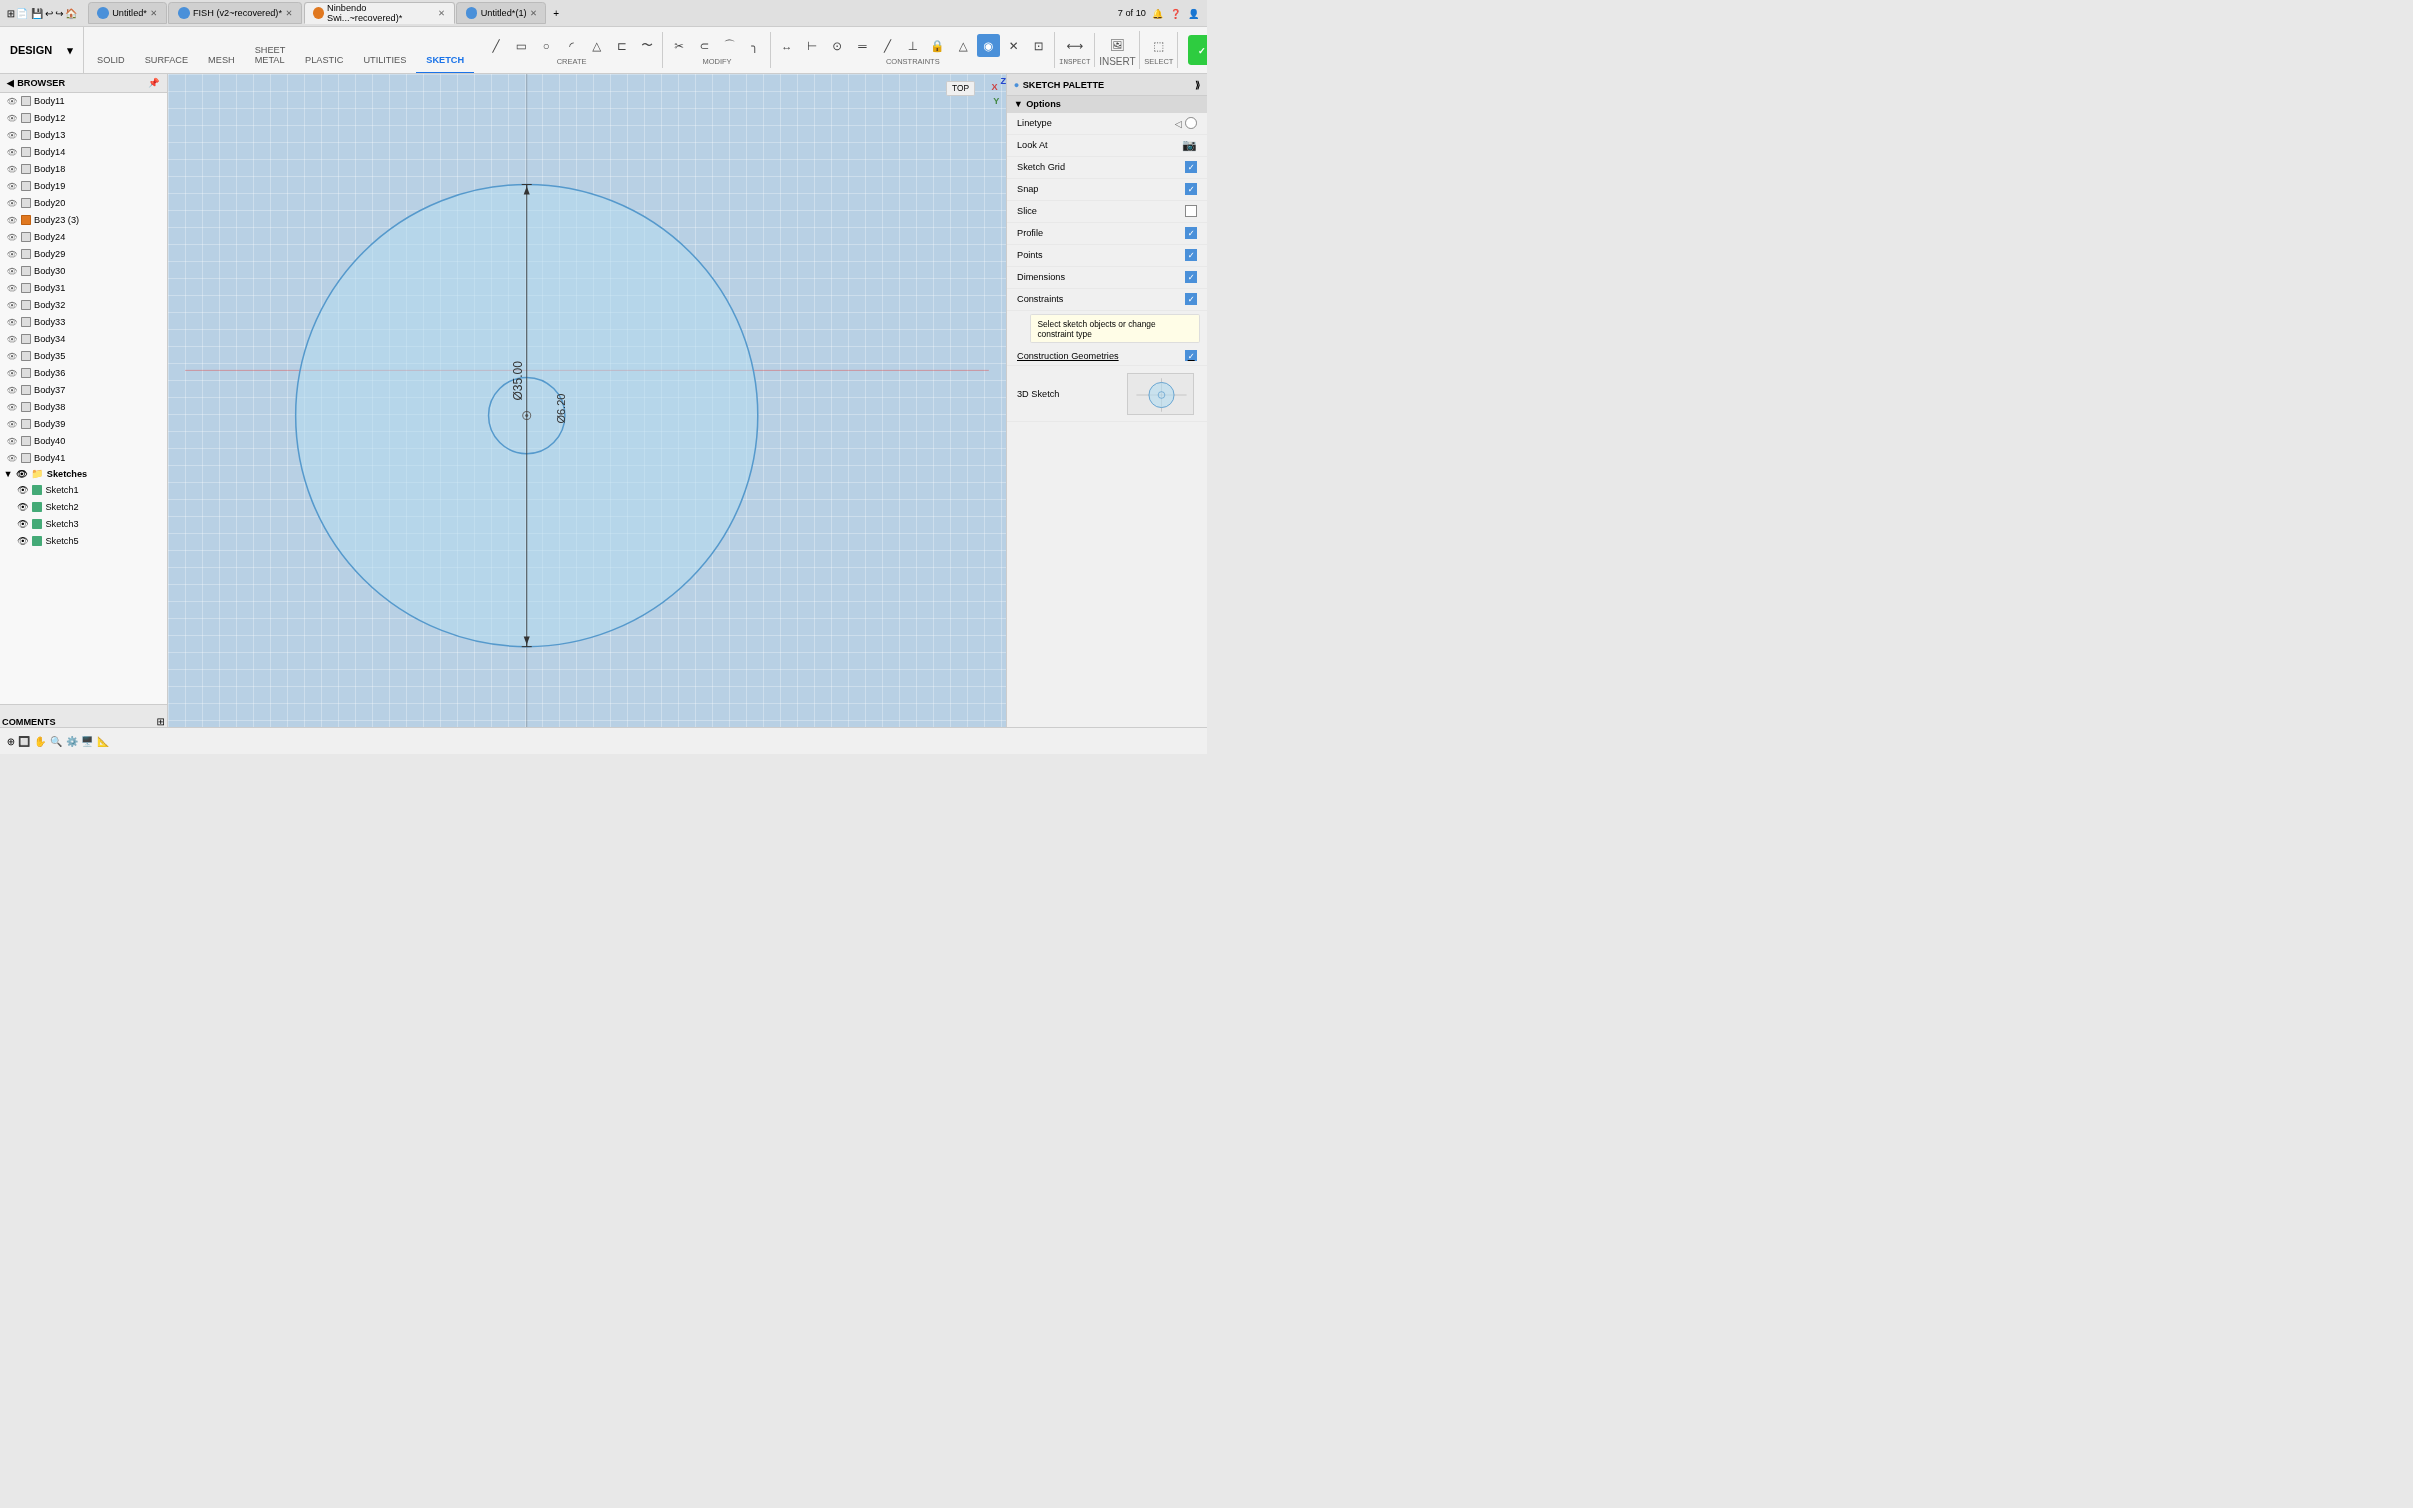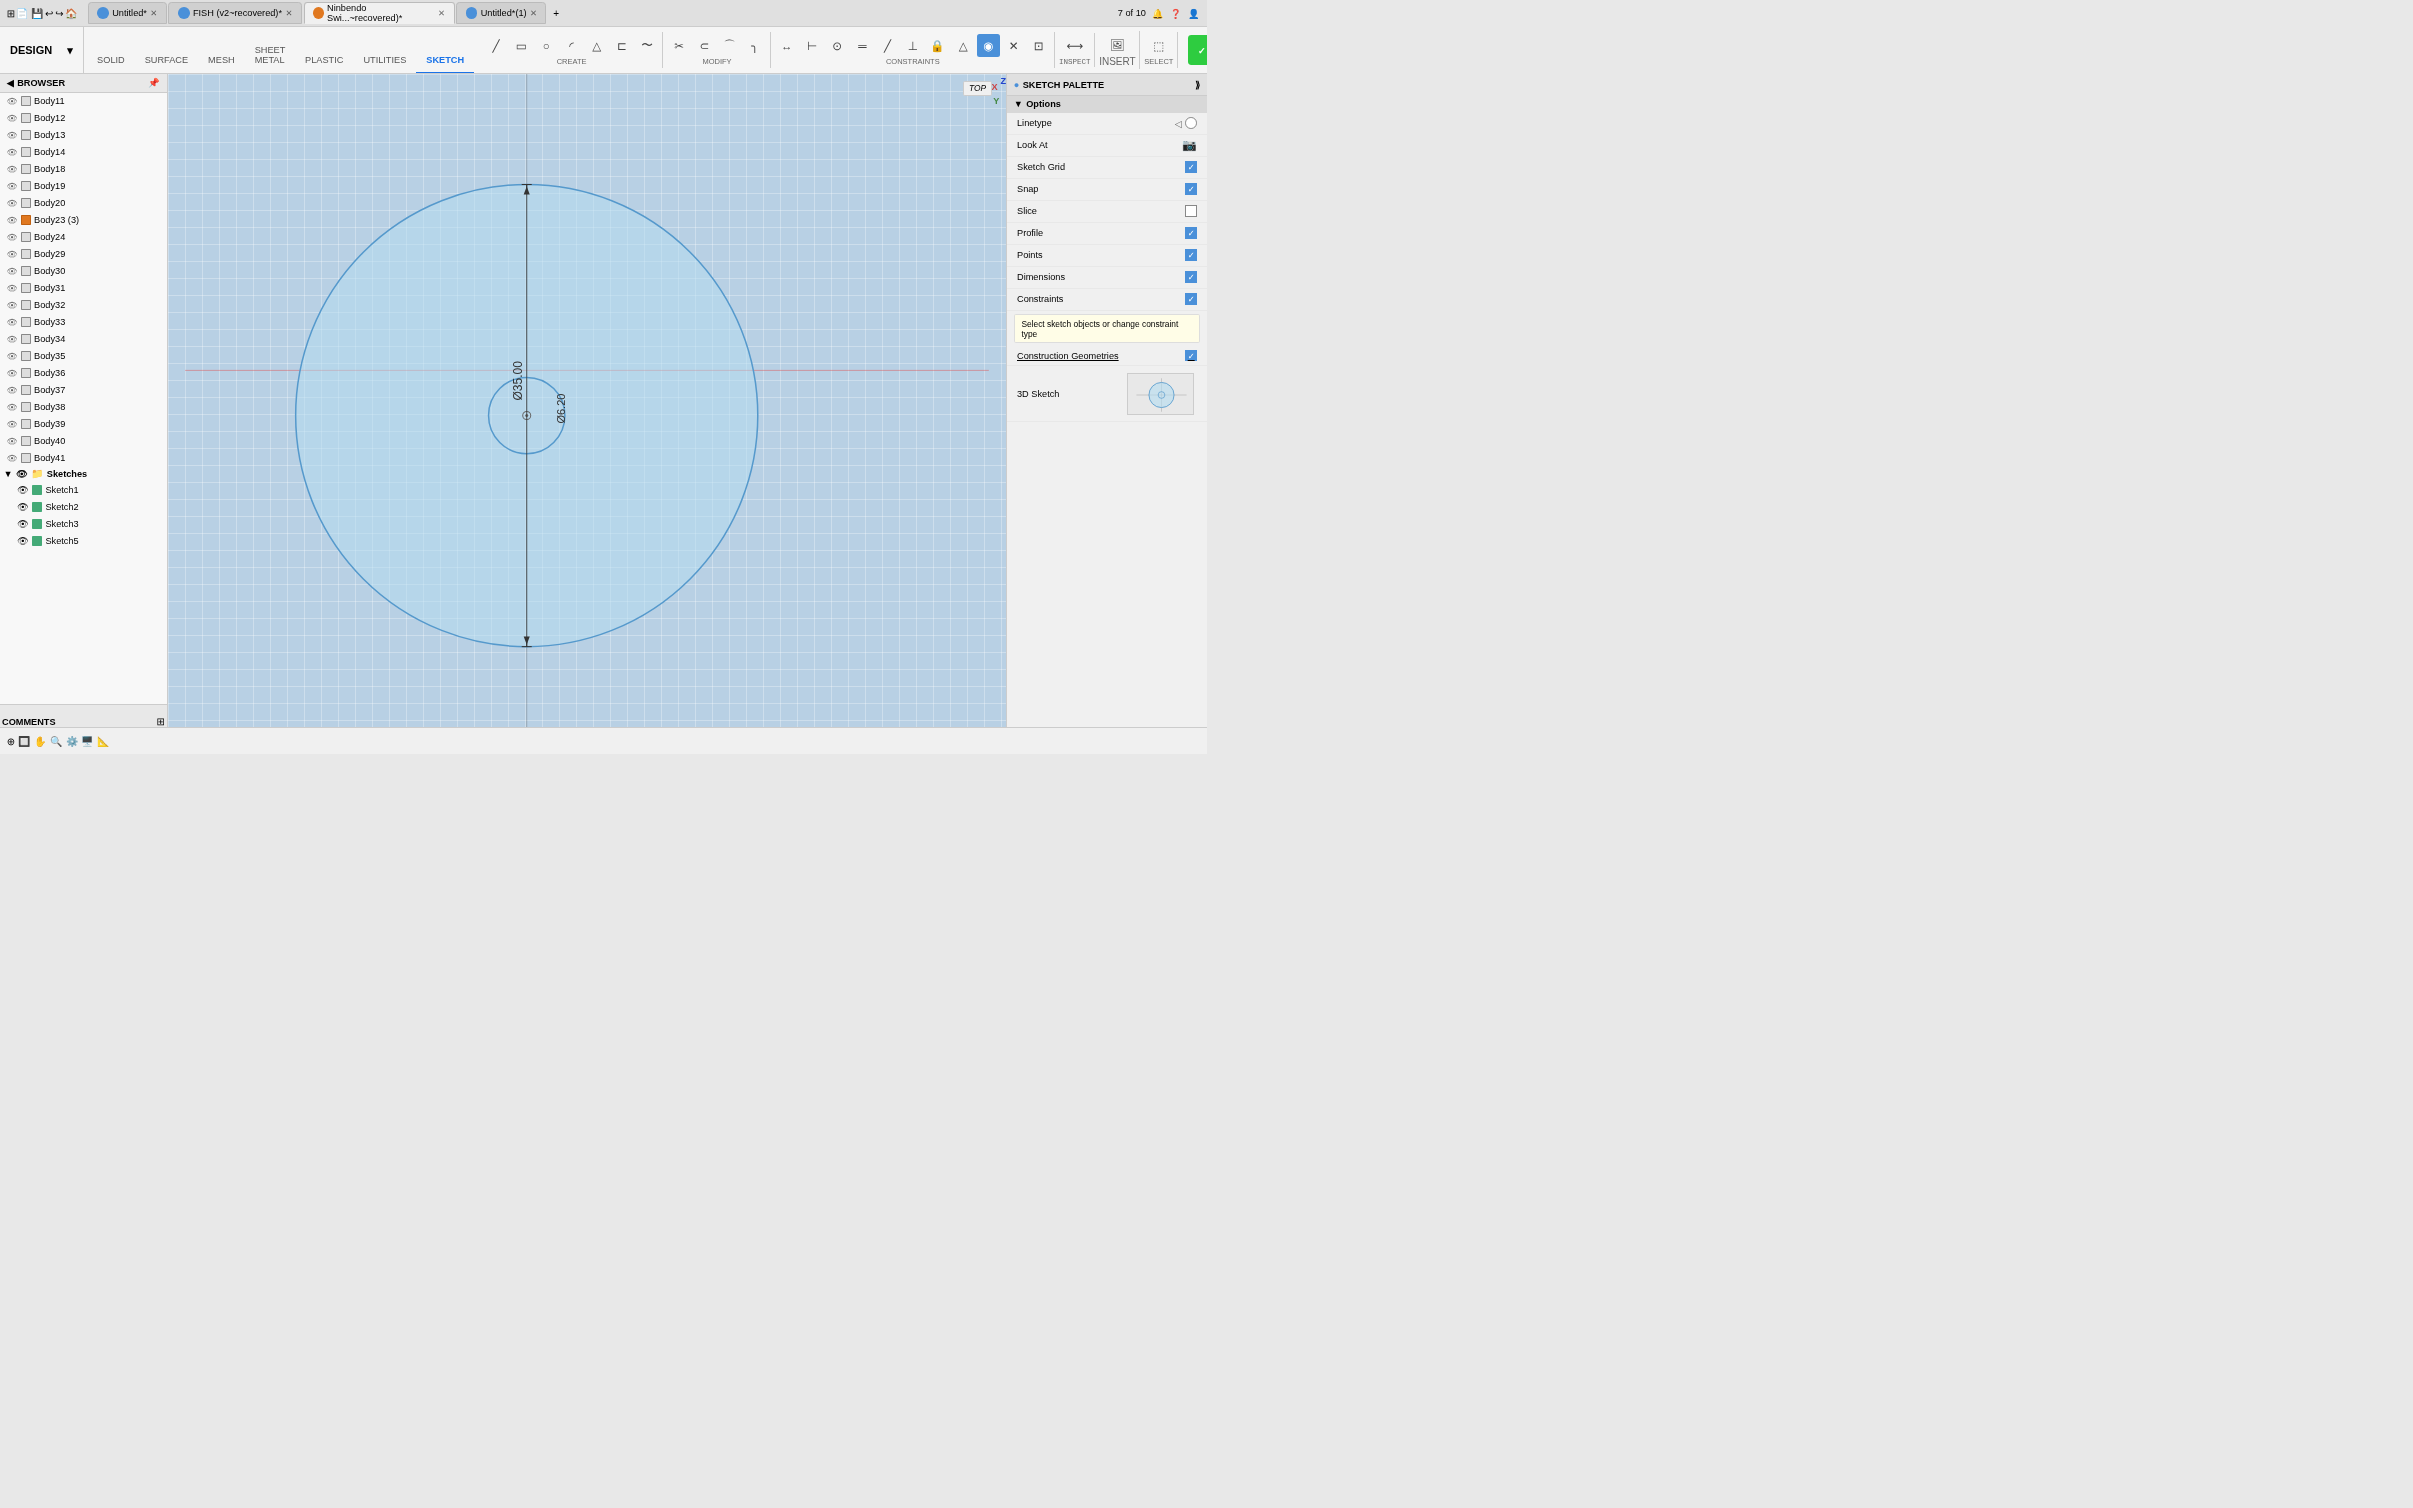--- a/index.html
+++ b/index.html
@@ -469,21 +469,21 @@
     </svg>
 
     
     <div style="position:absolute; top:8.4px; right:8.4px; font-size:9.2px; font-weight:bold;">
       <span style="color:#cc4444;">X</span>
       <span style="color:#2244cc; position:absolute; top:-6.7px; right:-8.4px;">Z</span>
       <span style="color:#448844; position:absolute; bottom:-13.4px; right:-1.7px;">Y</span>
     </div>
 
     
-    <div style="position:absolute; top:6.7px; right:14px; background:#f0f0f0; border:0.8px solid #ccc; padding:1.7px 5px; font-size:8.4px; border-radius:1.7px;font-style:italic;">
+    <div style="position:absolute; top:6.7px; right:31px; background:#f0f0f0; border:0.8px solid #ccc; padding:1.7px 5px; font-size:8.4px; border-radius:1.7px;">
       <span>TOP</span>
     </div>
   </div>
 
   <div class="sketch-palette">
     <div class="palette-header">
       <div style="display:flex; align-items:center; gap:3.4px;">
         <span style="color:#4a90d9;">●</span>
         <span>SKETCH PALETTE</span>
       </div>
@@ -535,21 +535,21 @@
     <div class="palette-row">
       <span>Dimensions</span>
       <div class="checkbox checked">✓</div>
     </div>
 
     <div class="palette-row">
       <span>Constraints</span>
       <div class="checkbox checked">✓</div>
     </div>
 
-    <div style="position:relative; padding: 3.4px 6.7px;">
+    <div style="position:relative; padding: 3.4px 6.7px; margin-left: 16px;">
       <div style="background:#fffde7; border:0.8px solid #ddd; padding:3.4px 6.7px; font-size:8.4px; border-radius:1.7px;">
         <span>Select sketch objects or change constraint type</span>
       </div>
     </div>
 
     <div class="construction-row">
       <span>Construction Geometries</span>
       <div class="checkbox checked">✓</div>
     </div>
 

